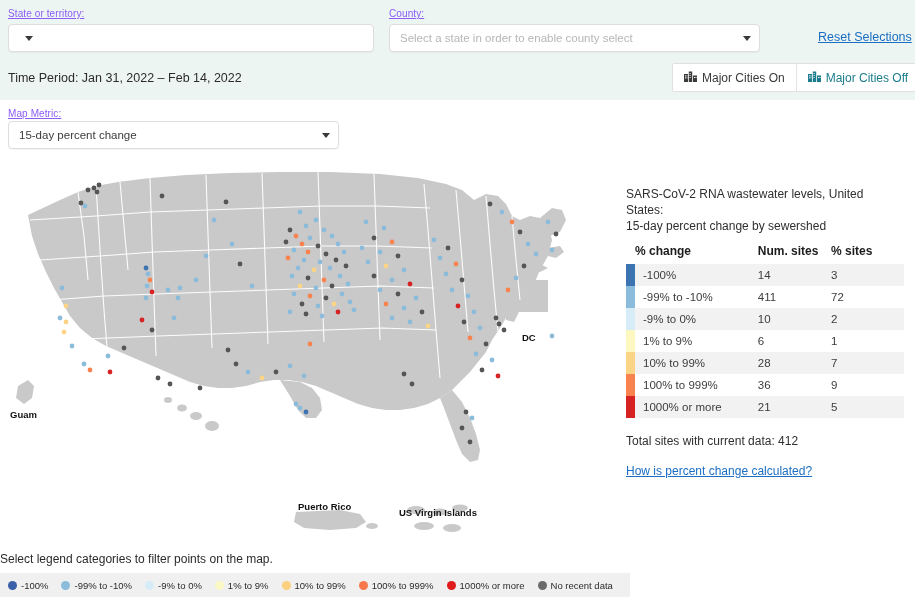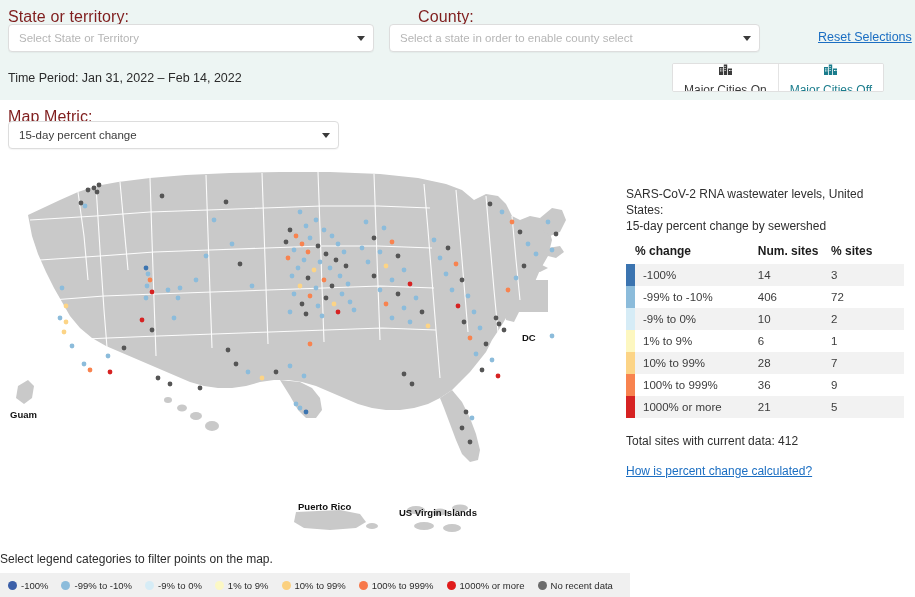--- a/index.html
+++ b/index.html
@@ -12,21 +12,21 @@
     overflow: hidden;
     position: relative;
   }
 
   
   .header-band {
     position: absolute; left: 0; top: 0; width: 915px; height: 100px;
     background: #edf5f3;
   }
   .field-label {
-    position: absolute; font-size: 16px; color: #7f1d1d; letter-spacing: .1px;
+    position: absolute; font-size: 10px; color: #8b5cf6; letter-spacing: .1px; text-decoration: underline;
   }
   .select-box {
     position: absolute; height: 28px; background: #ffffff;
     border: 1px solid #dddddd; border-radius: 4px;
     display: flex; align-items: center; padding: 0 8px 0 10px;
     box-shadow: 0 1px 1px rgba(0,0,0,.04);
   }
   .select-box .ph {
     flex: 1; font-size: 11.5px; color: #b6b6b6; white-space: nowrap; overflow: hidden;
   }
@@ -51,21 +51,20 @@
     position: absolute; display: flex; height: 29px;
     border: 1px solid #e0e0e0; background: #ffffff; border-radius: 2px;
     overflow: hidden;
   }
   .toggle-btn {
     display: flex; align-items: center; gap: 5px;
     padding: 0 11px; font-size: 12px; cursor: pointer;
     background: #ffffff; border: none; height: 100%;
     font-family: "Liberation Sans", sans-serif;
     white-space: nowrap;
-    flex-direction: column;
   }
   .toggle-btn + .toggle-btn { border-left: 1px solid #e4e4e4; }
   .toggle-btn.inactive { color: #3a3a3a; }
   .toggle-btn.active { color: #1a7c8c; }
   .city-icon { display: block; flex: none; }
 
   
   .map-area {
     position: absolute; left: 0; top: 160px; width: 615px; height: 385px;
     background: #ffffff;
@@ -122,25 +121,24 @@
     width: 9px; height: 9px; border-radius: 50%; flex: none;
   }
 </style>
 </head>
 <body>
 
 <div class="header-band"></div>
 
 <div class="field-label" style="left:8px; top:8px;">State or territory:</div>
 <div class="select-box" style="left:8px; top:24px; width:366px;">
-  <span class="ph">Select State or Territory</span>
   <span class="caret"></span>
 </div>
 
-<div class="field-label" style="left:389px; top:8px;margin-left:29px;">County:</div>
+<div class="field-label" style="left:389px; top:8px;">County:</div>
 <div class="select-box" style="left:389px; top:24px; width:371px;">
   <span class="ph">Select a state in order to enable county select</span>
   <span class="caret"></span>
 </div>
 
 <div class="reset-link" style="left:818px; top:30px;">Reset Selections</div>
 
 <div class="time-period" style="left:8px; top:71px;">Time Period: Jan 31, 2022 – Feb 14, 2022</div>
 
 <div class="toggle-group" style="left:672px; top:63px;">
@@ -463,21 +461,21 @@
         </td>
         <td class="label-cell">-100%</td>
         <td class="num-cell">14</td>
         <td class="num-cell">3</td>
       </tr>
       <tr class="even">
         <td class="swatch-cell">
           <div class="swatch-bar" style="background:#8cbcdb"></div>
         </td>
         <td class="label-cell">-99% to -10%</td>
-        <td class="num-cell">406</td>
+        <td class="num-cell">411</td>
         <td class="num-cell">72</td>
       </tr>
       <tr class="odd">
         <td class="swatch-cell">
           <div class="swatch-bar" style="background:#d6ecf6"></div>
         </td>
         <td class="label-cell">-9% to 0%</td>
         <td class="num-cell">10</td>
         <td class="num-cell">2</td>
       </tr>

